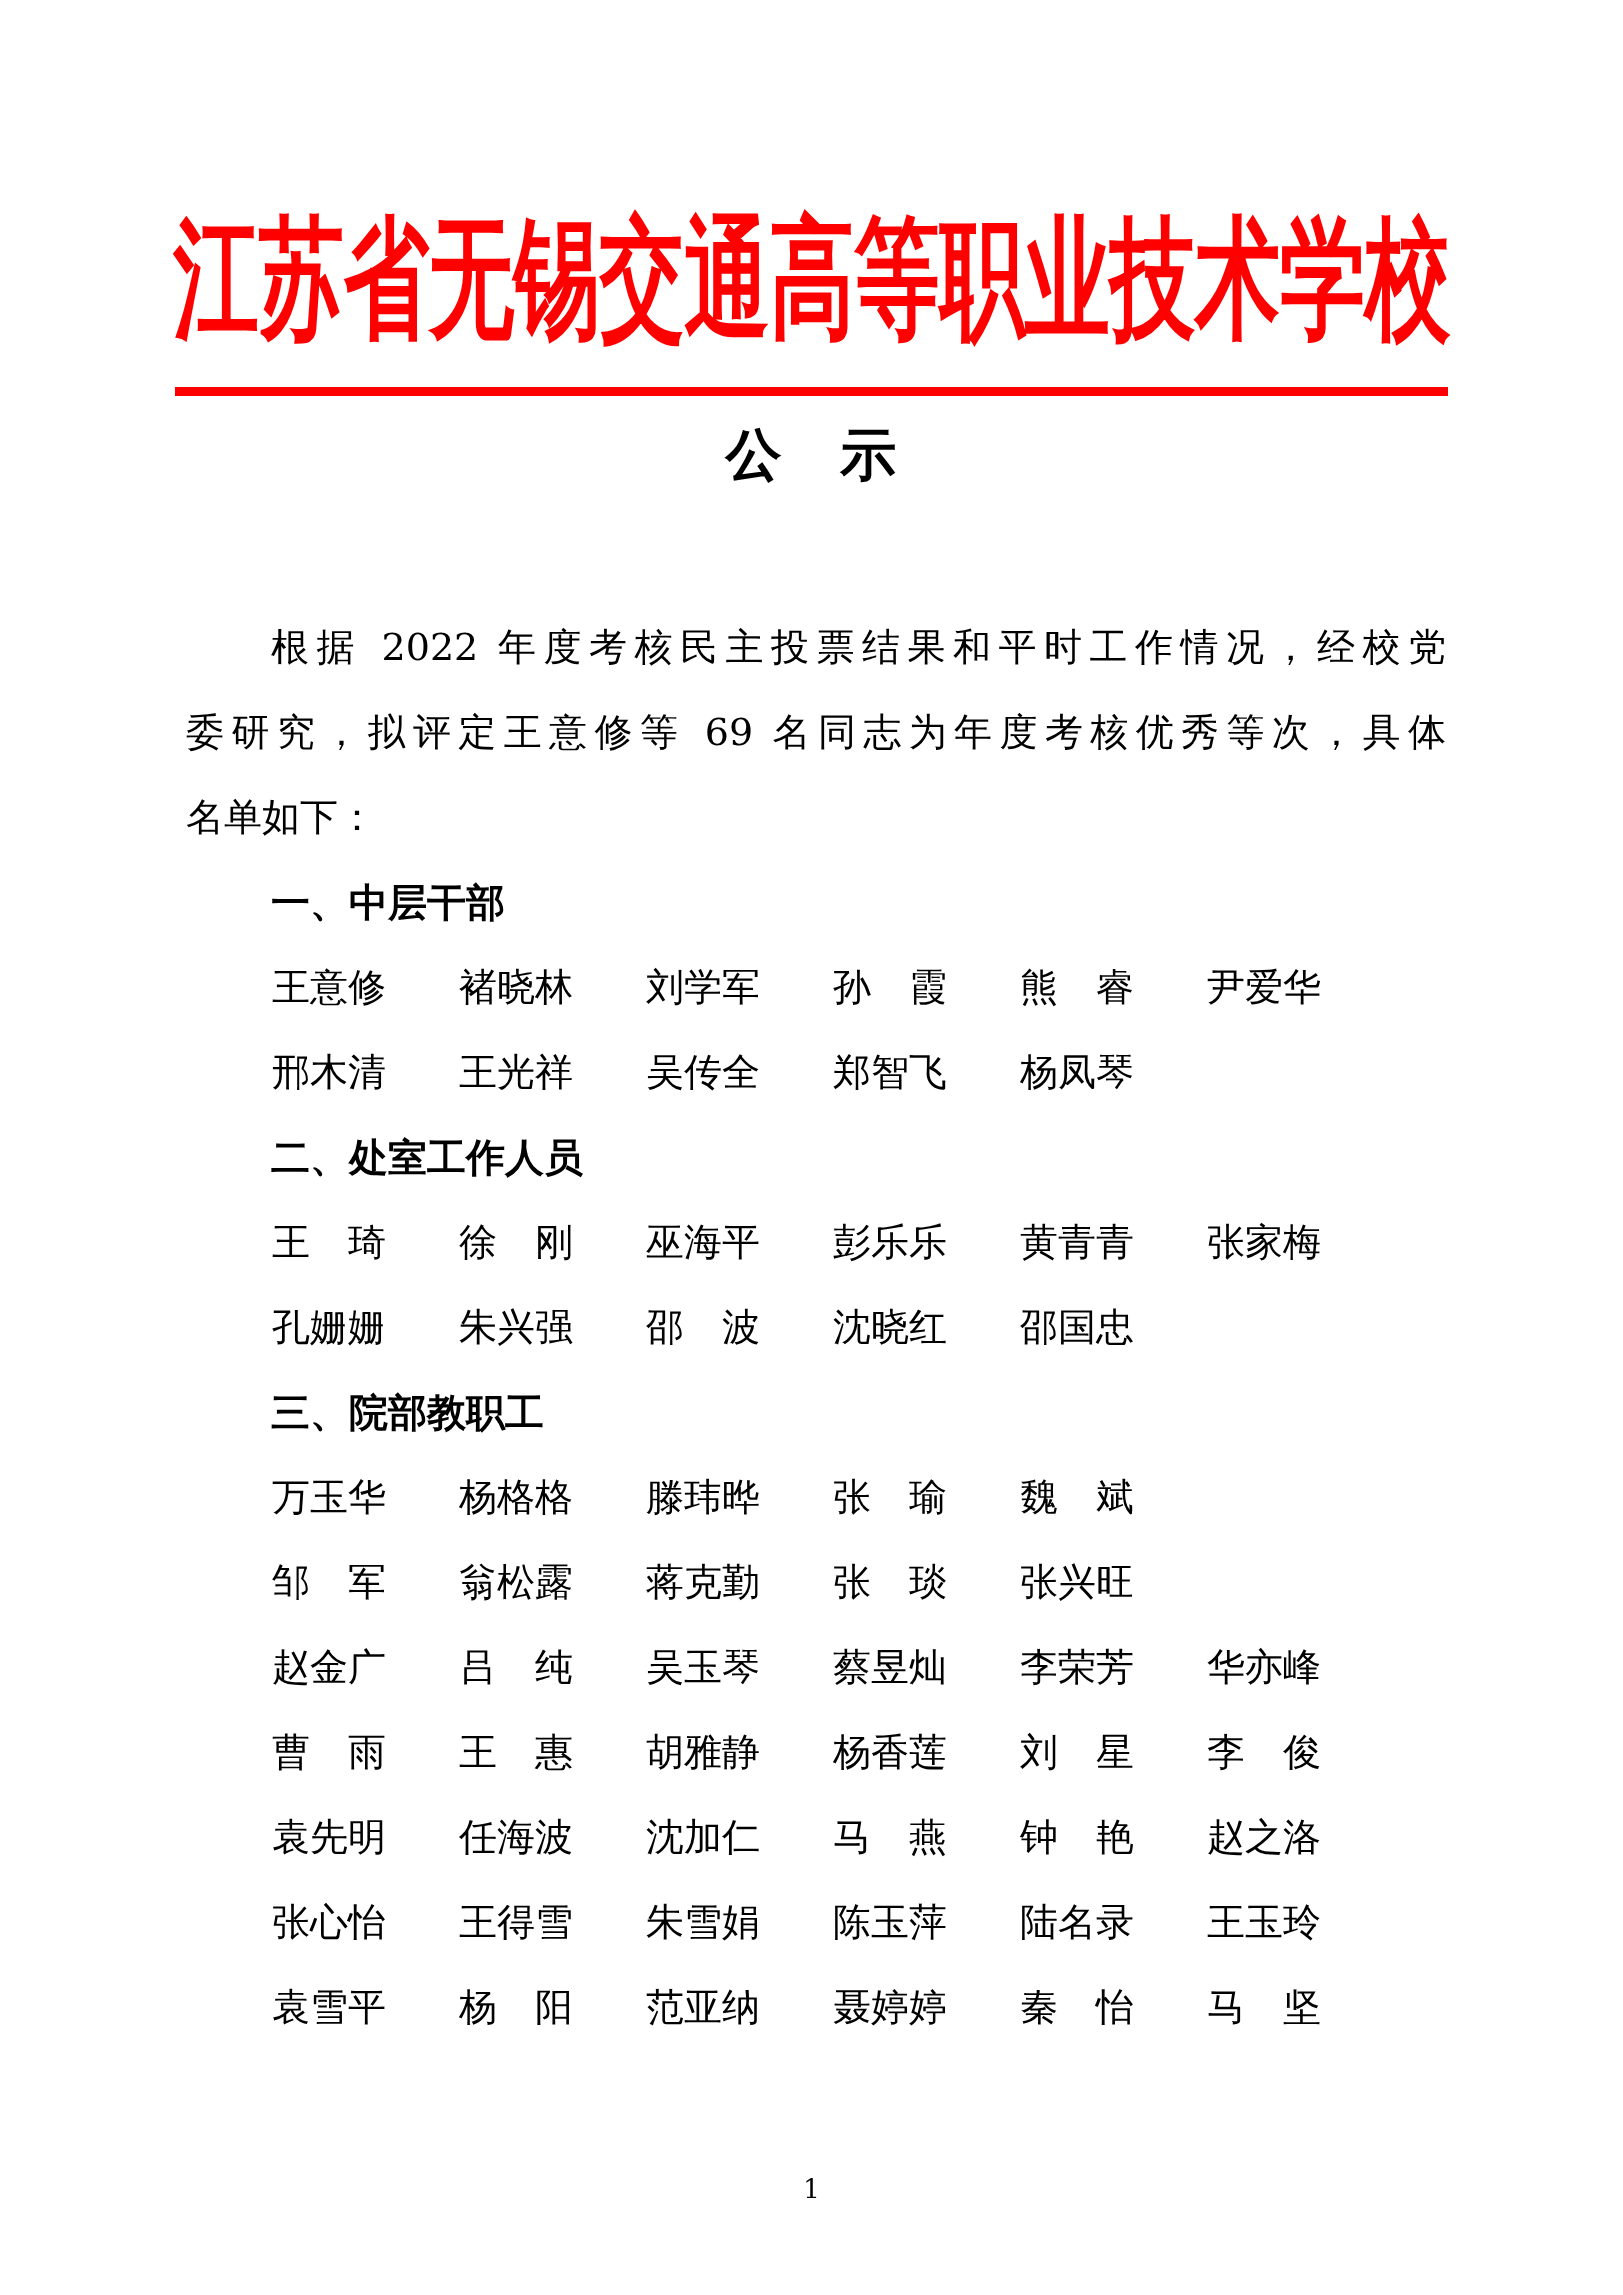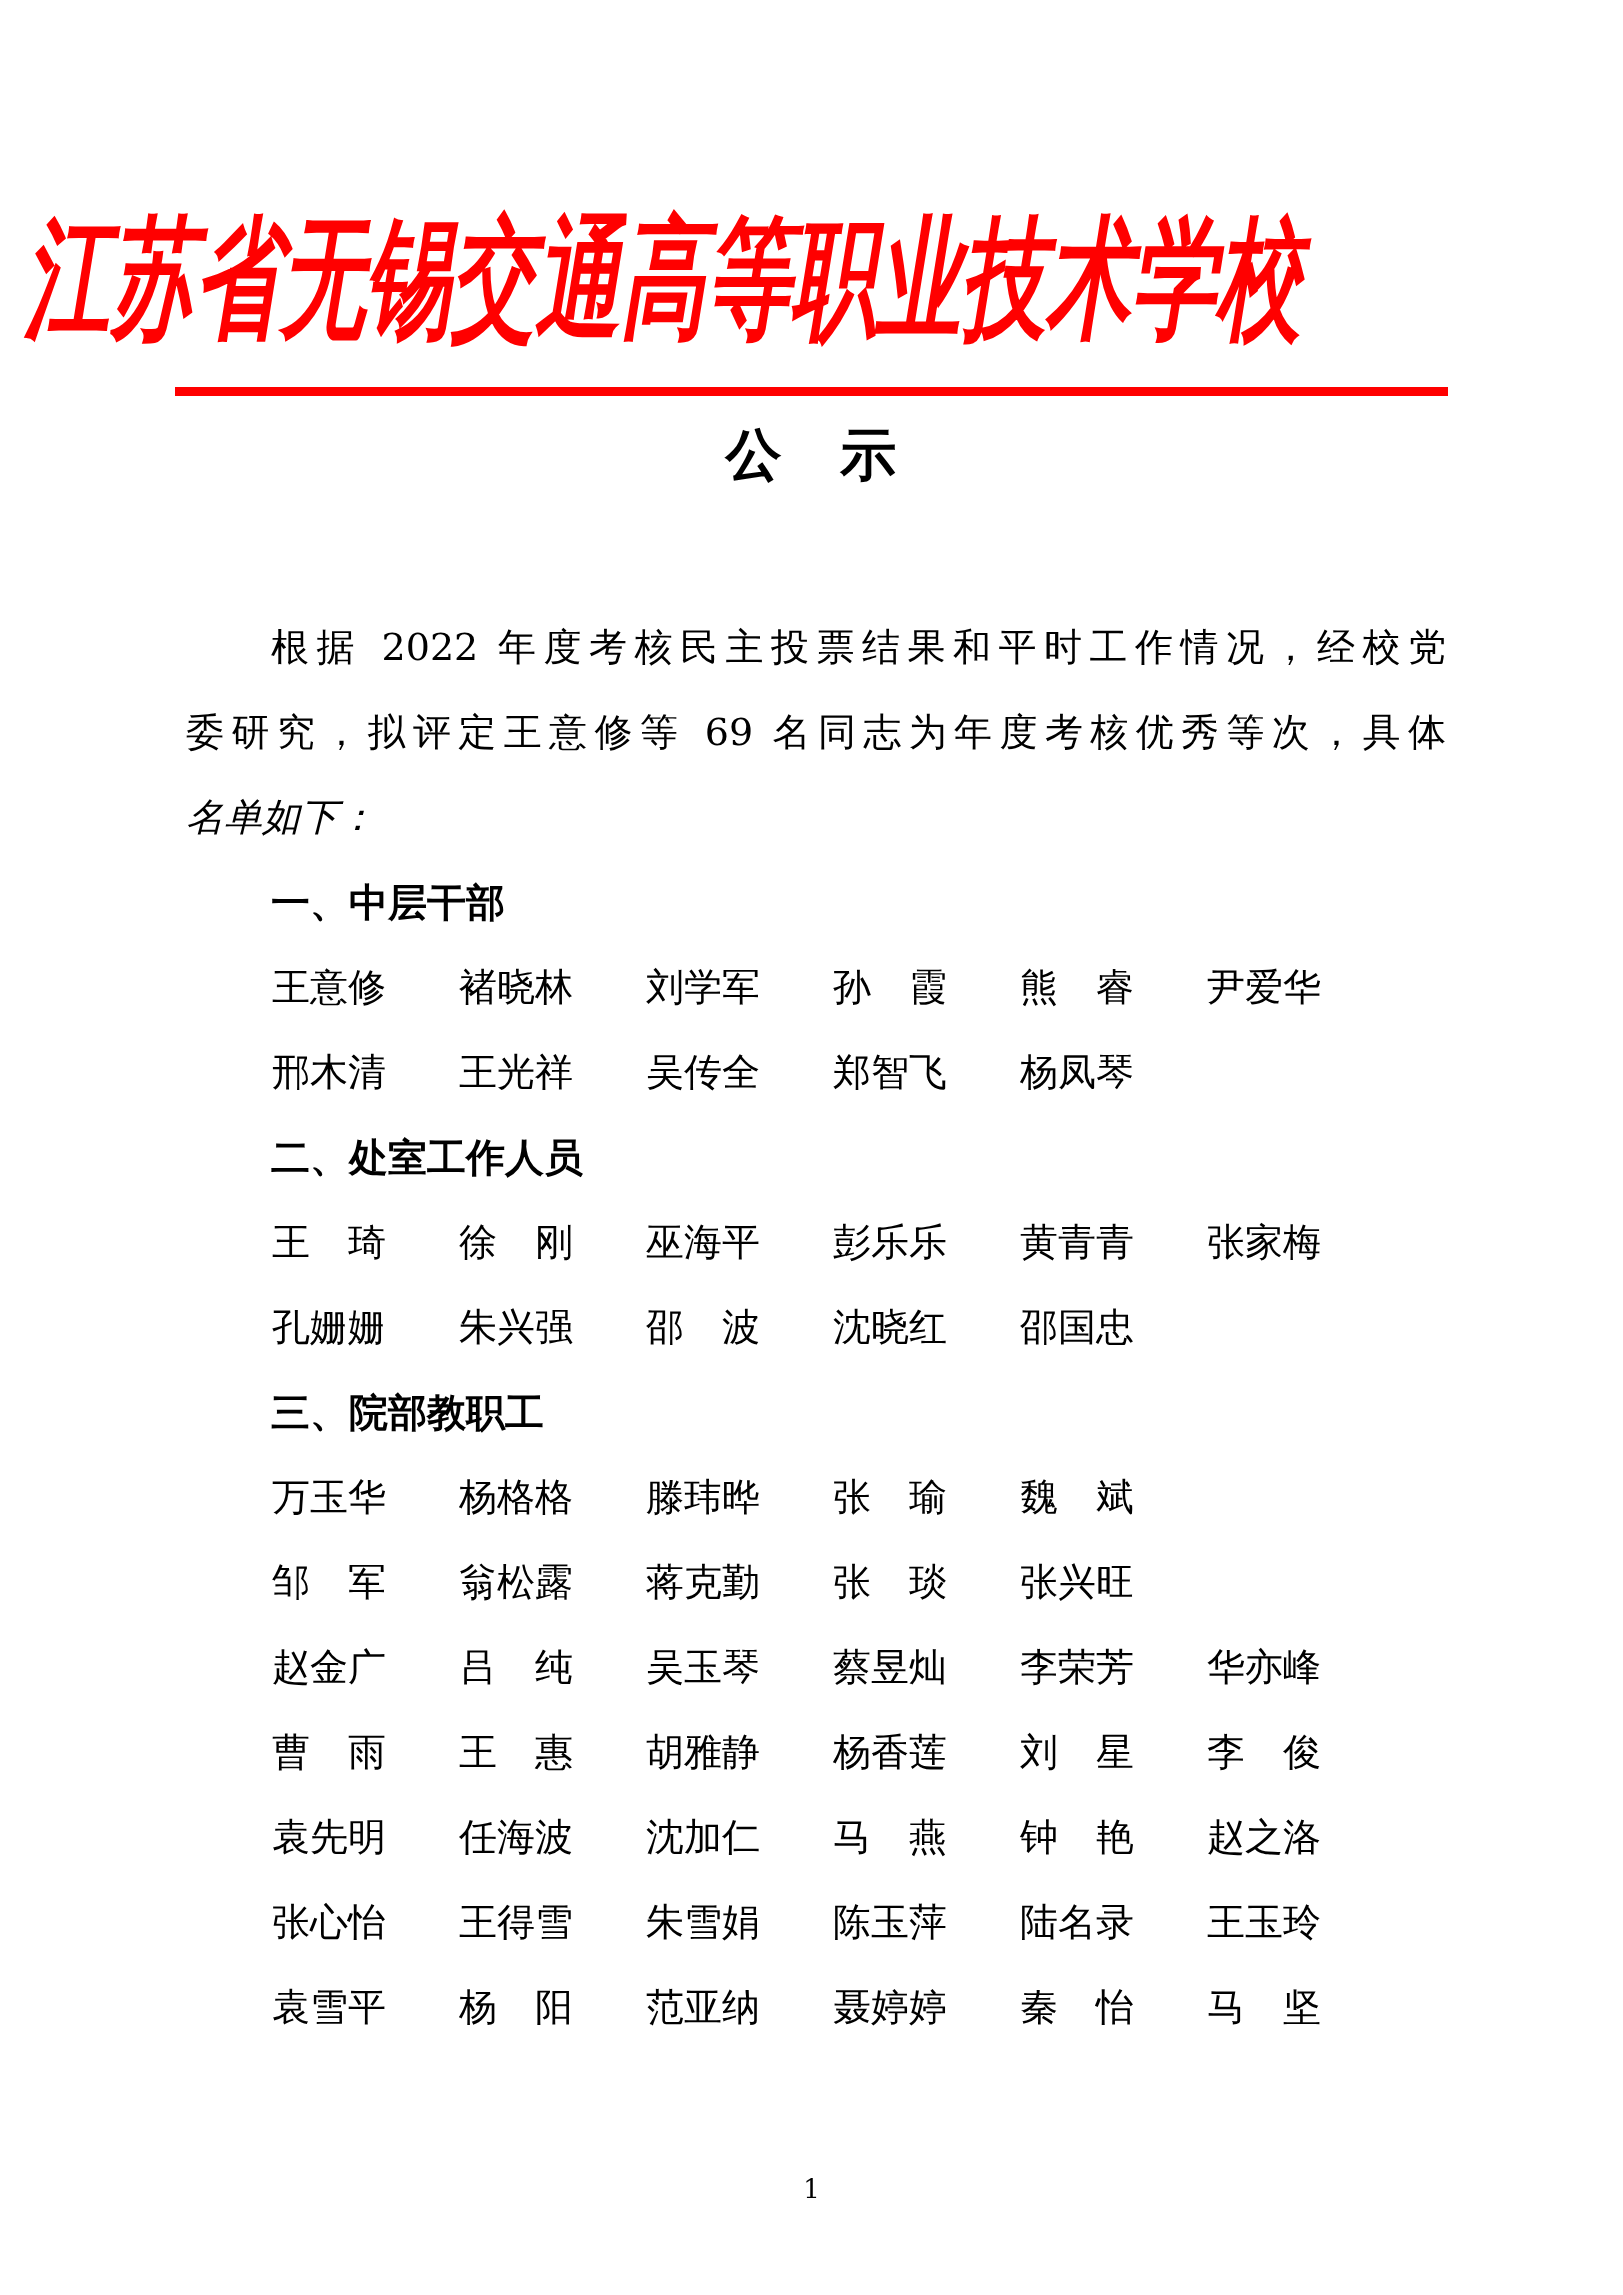--- a/index.html
+++ b/index.html
@@ -16,23 +16,22 @@
     font-family: "DejaVu Serif", serif;
   }
 
   
   .title-wrap {
     position: absolute;
     top: 186px;
     left: 0;
     right: 0;
     display: flex;
-    justify-content: flex-end;
+    justify-content: center;
     pointer-events: none;
-    font-style: italic;
   }
   .title-text {
     display: inline-block;
     white-space: nowrap;
     font-family: "DejaVu Serif", serif;
     font-weight: bold;
     font-size: 128px;
     line-height: 1.4;
     transform: scale(0.665, 1.03);
     transform-origin: center top;
@@ -68,21 +67,21 @@
     font-size: 38px;
     font-family: "DejaVu Serif", serif;
   }
   .para-line {
     line-height: 85px;
     text-align: justify;
     text-align-last: justify;
     text-justify: inter-character;
   }
   .para-line.first { text-indent: 85px; }
-  .para-line.last  { text-align: left; text-align-last: left; font-style: italic; }
+  .para-line.last  { text-align: left; text-align-last: left; }
 
   .section-header {
     font-family: "DejaVu Sans", sans-serif;
     font-weight: bold;
     font-size: 39px;
     line-height: 85px;
     padding-left: 85px;
   }
   .name-row {
     display: grid;

